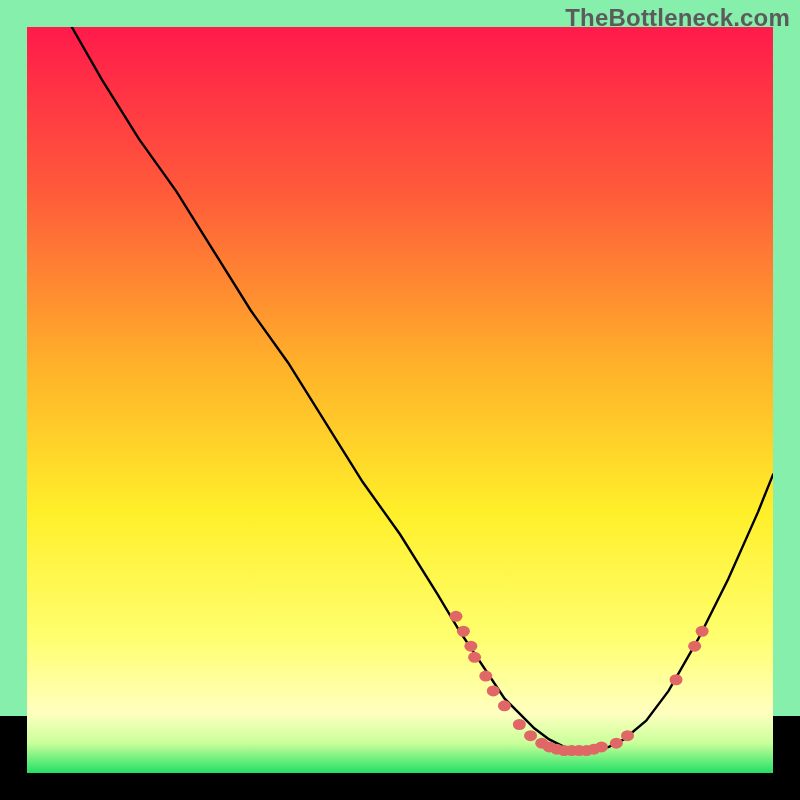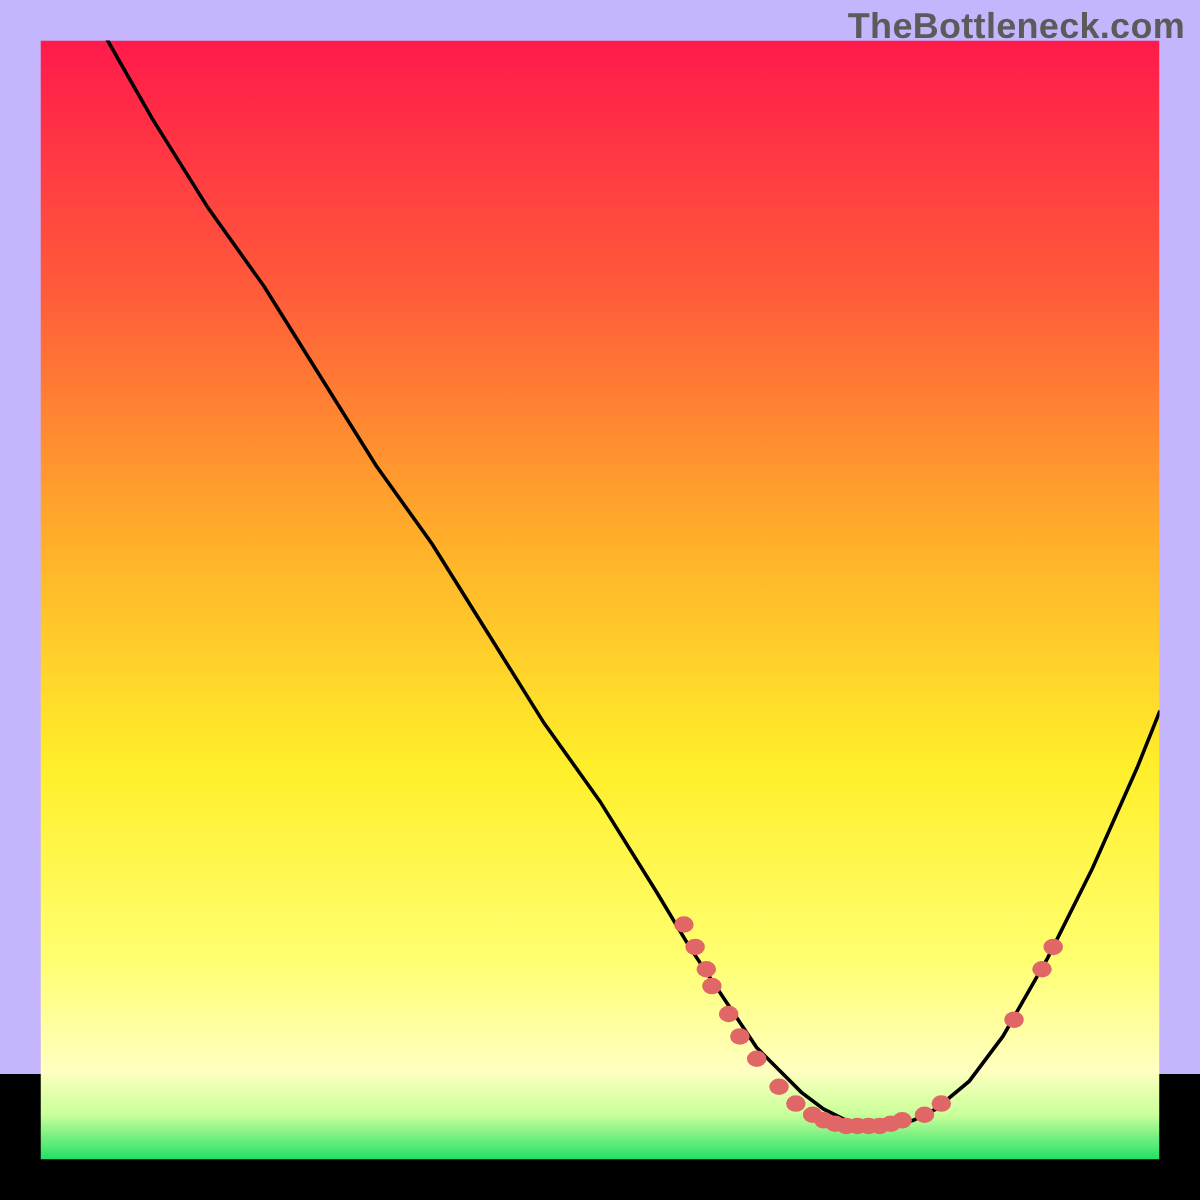--- a/index.html
+++ b/index.html
@@ -10,21 +10,21 @@
     background: #000;
     overflow: hidden;
     font-family: Arial, Helvetica, sans-serif;
   }
   .frame {
     position: absolute;
     left: 0;
     top: 0;
     width: 800px;
     height: 716px;
-    background: #c4b5fd;
+    background: #86efac;
   }
   .watermark {
     position: absolute;
     top: 4px;
     right: 10px;
     color: #5b5b5b;
     font-size: 24px;
     font-weight: 600;
     letter-spacing: 0.2px;
     user-select: none;

